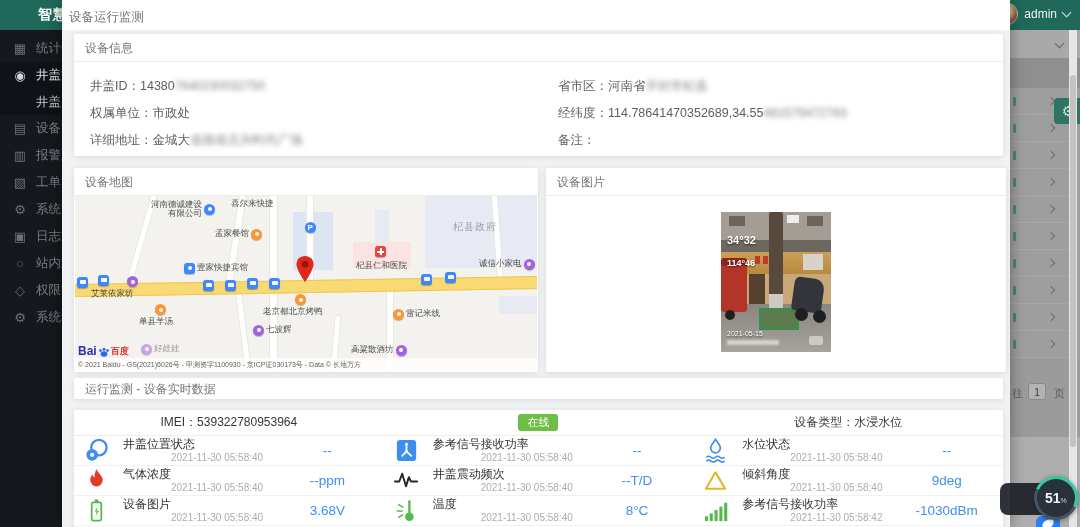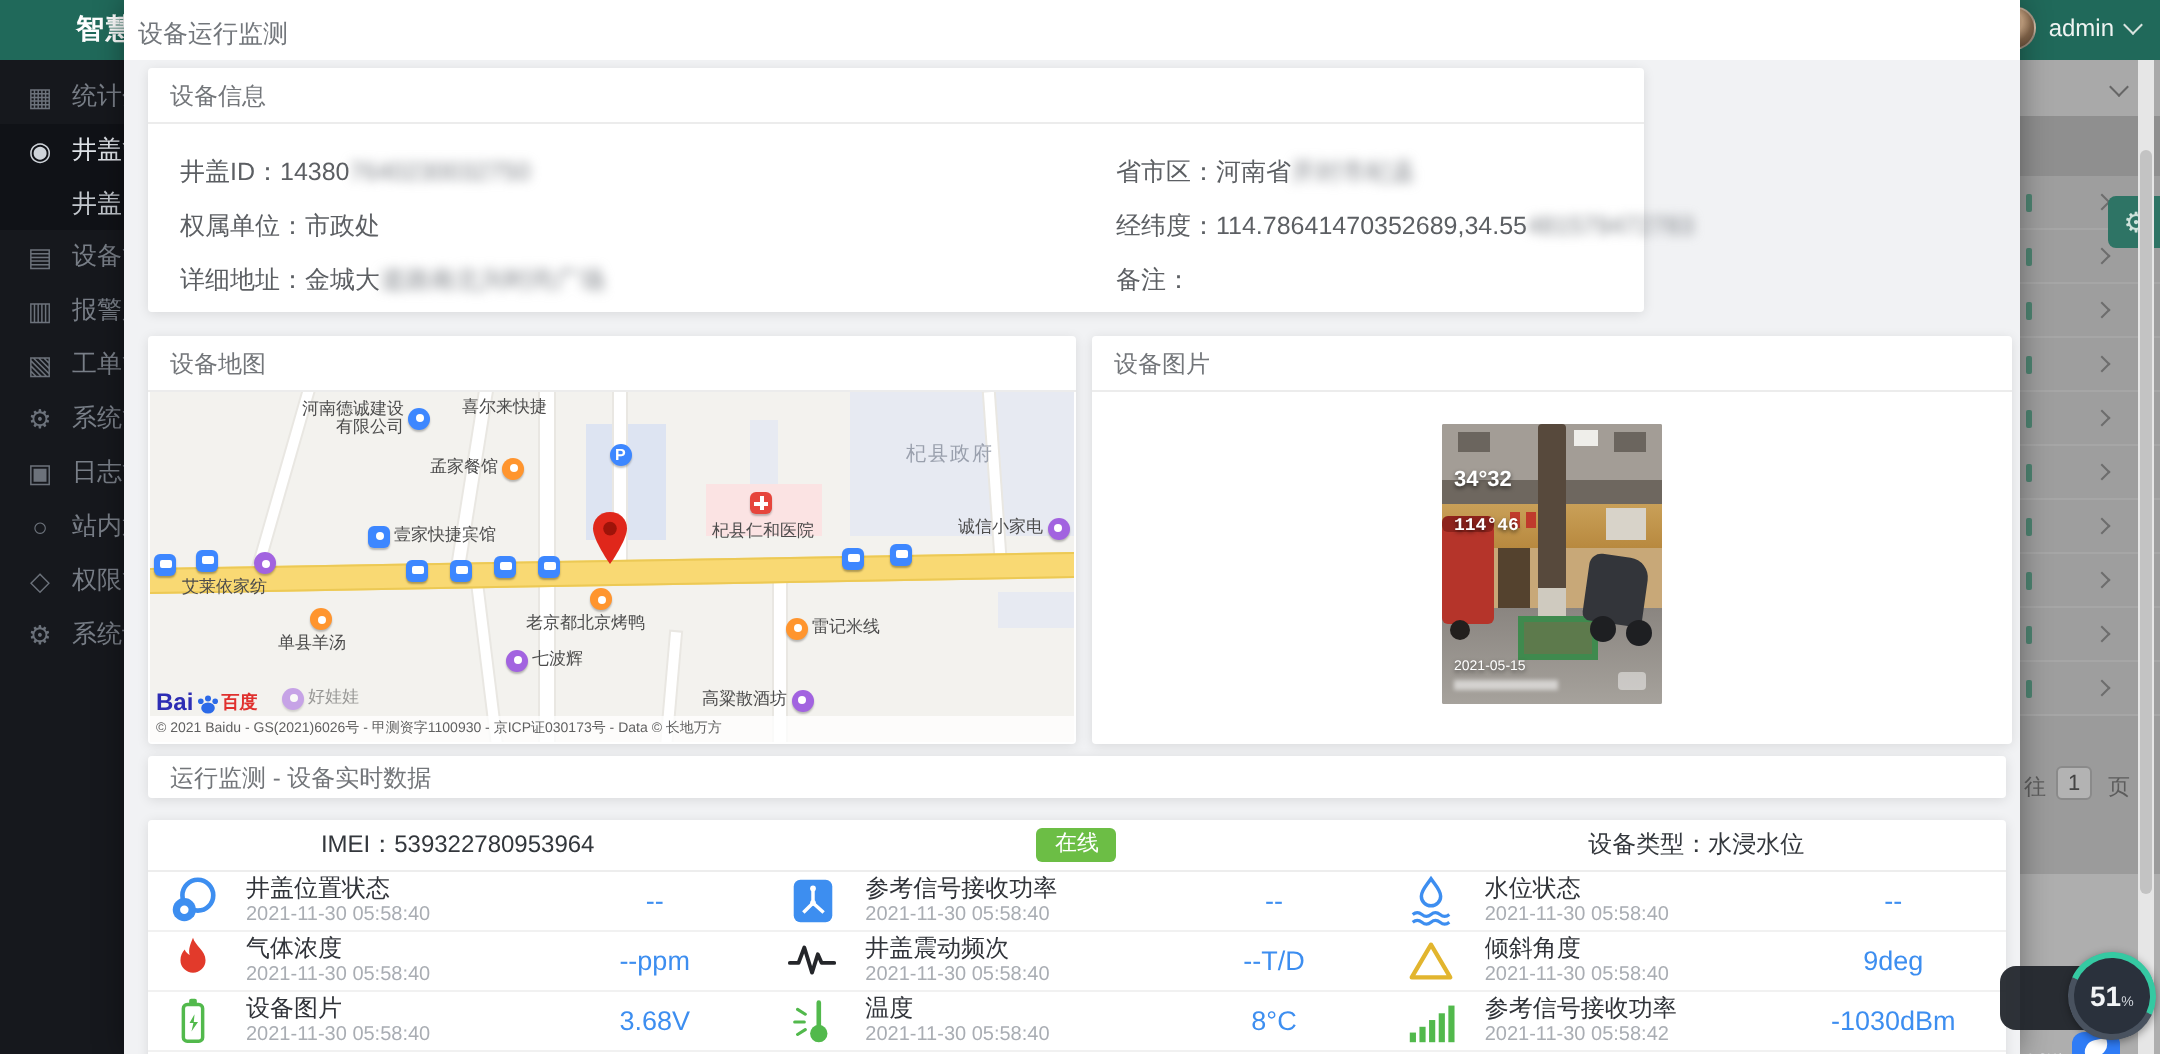--- a/index.html
+++ b/index.html
@@ -42,21 +42,21 @@
   .scrollthumb { position:absolute; left:1px; top:45px; width:6px; height:372px; background:#c3c3c3; border-radius:3px; }
 
   
   .drawer { position:absolute; left:62px; top:0; width:948px; height:527px; background:#f1f2f4; z-index:3; box-shadow:0 0 14px rgba(0,0,0,.38); }
   .drawer-titlebar { position:absolute; left:0; top:0; width:948px; height:30px; background:#fff; }
   .drawer-title { position:absolute; left:7px; top:9px; font-size:12.5px; color:#72767b; }
   .card { position:absolute; background:#fff; border-radius:2px; box-shadow:0 1px 6px rgba(0,0,0,.10); }
   .card-h { height:28px; line-height:28px; padding:0 11px; font-size:12px; color:#73767a; border-bottom:1px solid #ececec; }
 
   
-  #card-info { left:12px; top:34px; width:748px; height:122px; }
+  #card-info { left:12px; top:34px; width:929px; height:122px; }
   .fcol { position:absolute; top:42px; font-size:12.5px; color:#5c5f63; }
   .fcol .frow { height:27px; line-height:20px; white-space:nowrap; }
   .blurred { filter:blur(2.6px); color:#7d8187; }
 
   
   #card-map { left:12px; top:168px; width:464px; height:204px; }
   .map { position:absolute; left:1px; top:28px; width:462px; height:175px; background:#f3f2ee; overflow:hidden; }
   .blk { position:absolute; background:#e7eaf2; }
   .road { position:absolute; background:#ffffff; box-shadow:0 0 0 1px #e9e7e2; }
   .road-y { position:absolute; left:-4px; top:84px; width:472px; height:13px; background:#f9d973; border-top:1px solid #ecc955; border-bottom:1px solid #ecc955; transform:rotate(-1deg); }
@@ -93,21 +93,21 @@
   #card-metrics { left:12px; top:410px; width:929px; height:130px; }
   .imei-row { display:grid; grid-template-columns:1fr 1fr 1fr; height:26px; align-items:center; border-bottom:1px solid #ededed; }
   .imei-cell { text-align:center; font-size:12px; color:#33373c; }
   .badge-online { display:inline-block; background:#6cbe45; color:#fff; font-size:11px; padding:2px 9px; border-radius:3px; line-height:13px; }
   .type-cell { text-align:center; font-size:12px; color:#33373c; }
   .mrow { display:grid; grid-template-columns:1fr 1fr 1fr; height:30px; border-bottom:1px solid #f1f1f1; }
   .mcell { display:flex; align-items:center; padding-left:9px; }
   .m-ic { width:27px; height:27px; flex:none; margin-right:13px; }
   .m-meta { width:148px; }
   .m-name { font-size:12px; color:#303339; line-height:13px; }
-  .m-time { font-size:10px; color:#a9adb3; line-height:11px; margin-top:1px; }
+  .m-time { font-size:10px; color:#a9adb3; line-height:11px; margin-top:1px;margin-left:48px; }
   .m-val { flex:1; text-align:center; font-size:13.5px; color:#3d8ef0; }
 
   
   .speedwidget { position:absolute; left:1000px; top:474px; z-index:5; width:80px; height:53px; }
   .sw-pill { position:absolute; left:0; top:9px; width:50px; height:32px; background:rgba(30,34,41,.93); border-radius:8px; padding:4px 0 0 6px; }
   .sw-line { font-size:7.5px; color:#e8ebef; line-height:11px; display:flex; align-items:center; gap:3px;margin-top:37px; }
   .sw-dot { width:4px; height:4px; border-radius:50%; }
   .sw-circle { position:absolute; left:34px; top:2px; width:44px; height:44px; border-radius:50%; background:#2a313c; border:3px solid #49525f; border-top-color:#35c9a2; border-right-color:#35c9a2; transform:rotate(-20deg); display:flex; align-items:center; justify-content:center; box-shadow:0 1px 4px rgba(0,0,0,.4); }
   .sw-num { transform:rotate(20deg); color:#f2f4f6; font-size:14px; font-weight:bold; }
   .sw-pct { font-size:7px; font-weight:normal; color:#cfd4da; }
@@ -389,21 +389,21 @@
 
         <div class="ph-abs" style="left:0;top:50px;width:26px;height:50px;background:#b5342a;border-radius:3px;"></div>
         <div class="ph-abs" style="left:0;top:46px;width:26px;height:8px;background:#8e231c;border-radius:3px;"></div>
         <div class="ph-abs" style="left:4px;top:98px;width:10px;height:10px;background:#221f1d;border-radius:50%;"></div>
 
         <div class="ph-abs" style="left:72px;top:66px;width:30px;height:34px;background:#33353a;border-radius:6px 10px 4px 4px;transform:rotate(8deg);"></div>
         <div class="ph-abs" style="left:74px;top:96px;width:13px;height:13px;background:#1e1f22;border-radius:50%;"></div>
         <div class="ph-abs" style="left:92px;top:98px;width:13px;height:13px;background:#1e1f22;border-radius:50%;"></div>
 
         <div class="wm" style="left:6px;top:22px;font-size:11px;">34°32</div>
-        <div class="wm" style="left:6px;top:46px;font-size:9px;font-family:Liberation Mono, monospace;">114°46</div>
+        <div class="wm" style="left:6px;top:46px;font-size:9px;">114°46</div>
         <div class="wm" style="left:6px;top:118px;font-size:7px;font-weight:normal;">2021-05-15</div>
         <div class="ph-abs" style="left:6px;top:128px;width:52px;height:5px;background:rgba(255,255,255,.55);filter:blur(1px);"></div>
         <div class="ph-abs" style="left:88px;top:124px;width:14px;height:9px;background:rgba(255,255,255,.45);border-radius:2px;"></div>
       </div>
     </div>
 
     <div class="card" id="card-montitle">
       <div class="card-h">运行监测 - 设备实时数据</div>
     </div>
 

